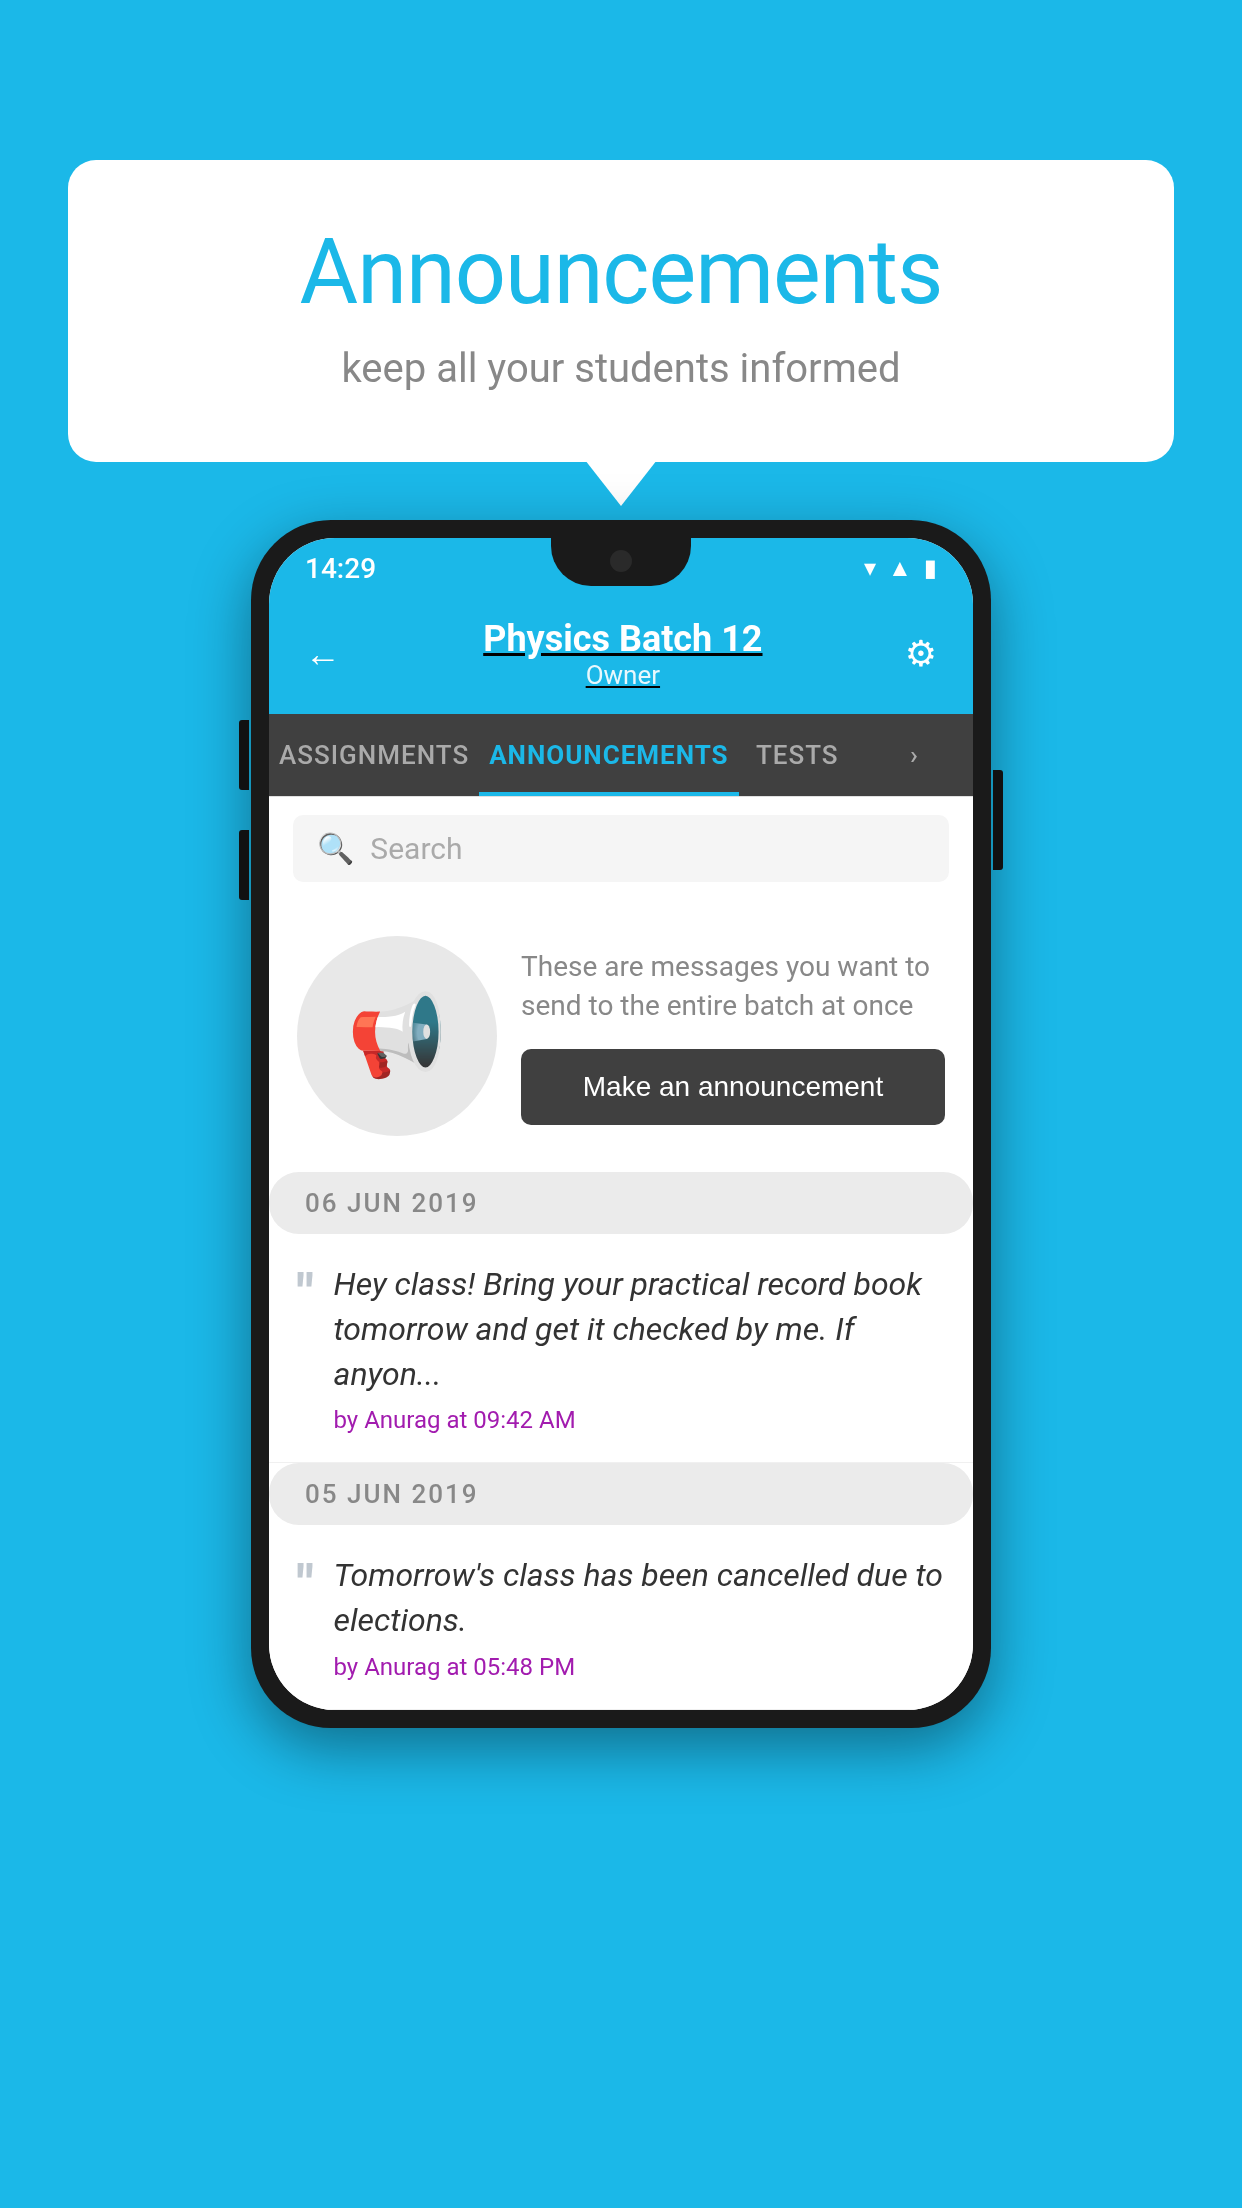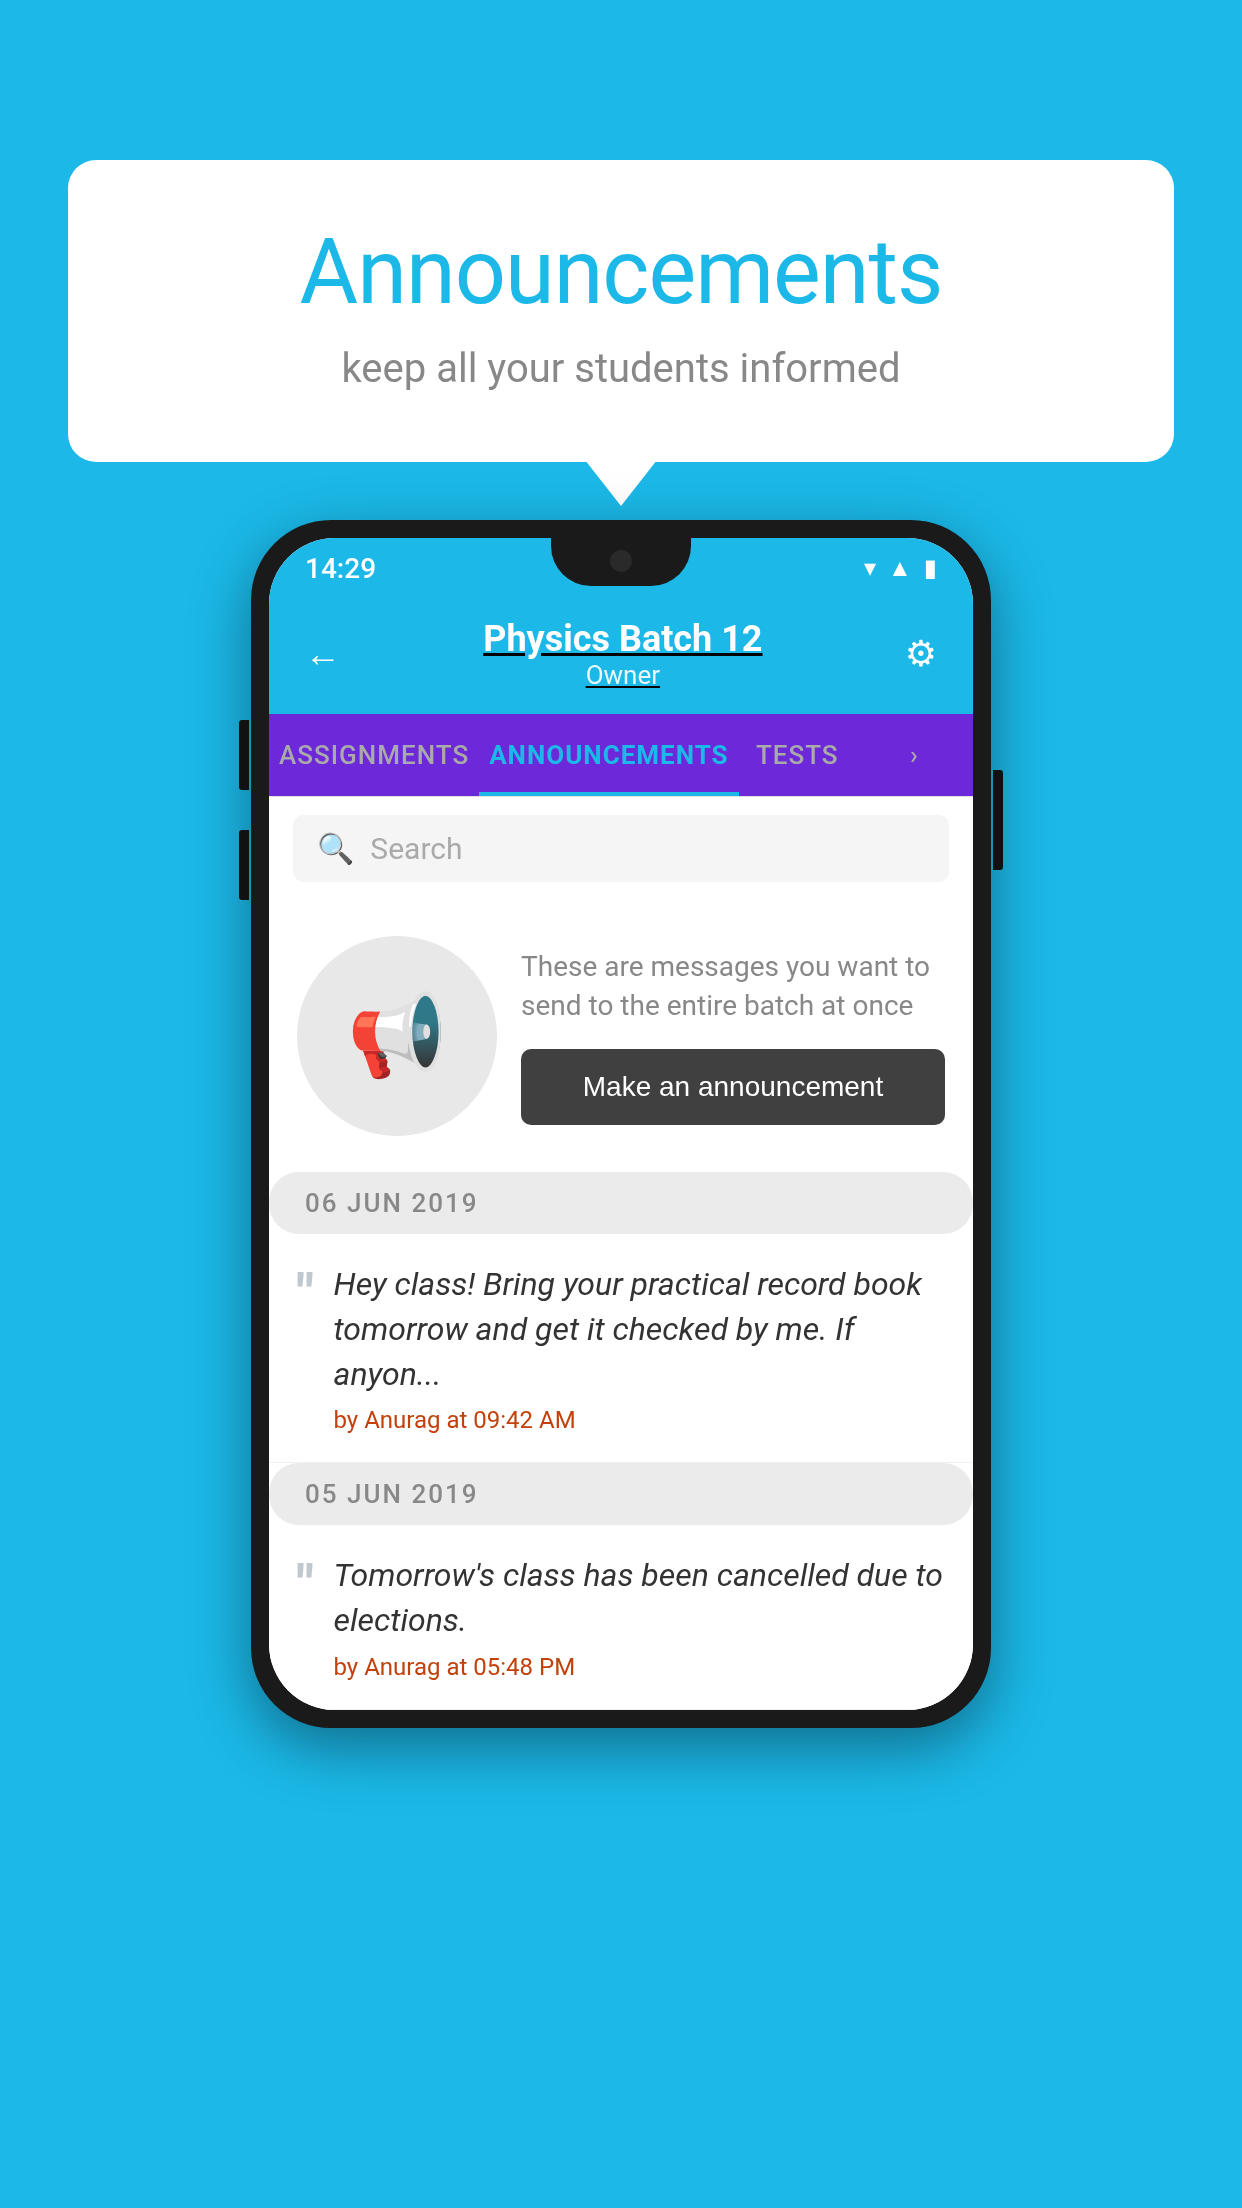--- a/index.html
+++ b/index.html
@@ -165,21 +165,21 @@
     }
 
     .header-settings {
       color: white;
       font-size: 36px;
       cursor: pointer;
     }
 
     
     .tabs-container {
-      background: #6d28d9;
+      background: #404040;
       display: flex;
       border-bottom: 1px solid #e0e0e0;
     }
 
     .tab-item {
       flex: 1;
       text-align: center;
       padding: 26px 10px;
       font-size: 26px;
       font-weight: 500;
@@ -314,21 +314,21 @@
 
     .announcement-message {
       color: #333;
       font-size: 32px;
       font-style: italic;
       line-height: 1.4;
       margin-bottom: 10px;
     }
 
     .announcement-author {
-      color: #c2410c;
+      color: #a21caf;
       font-size: 24px;
     }
 
     
     .phone-side-left {
       position: absolute;
       left: -12px;
       top: 200px;
       width: 10px;
       height: 70px;

